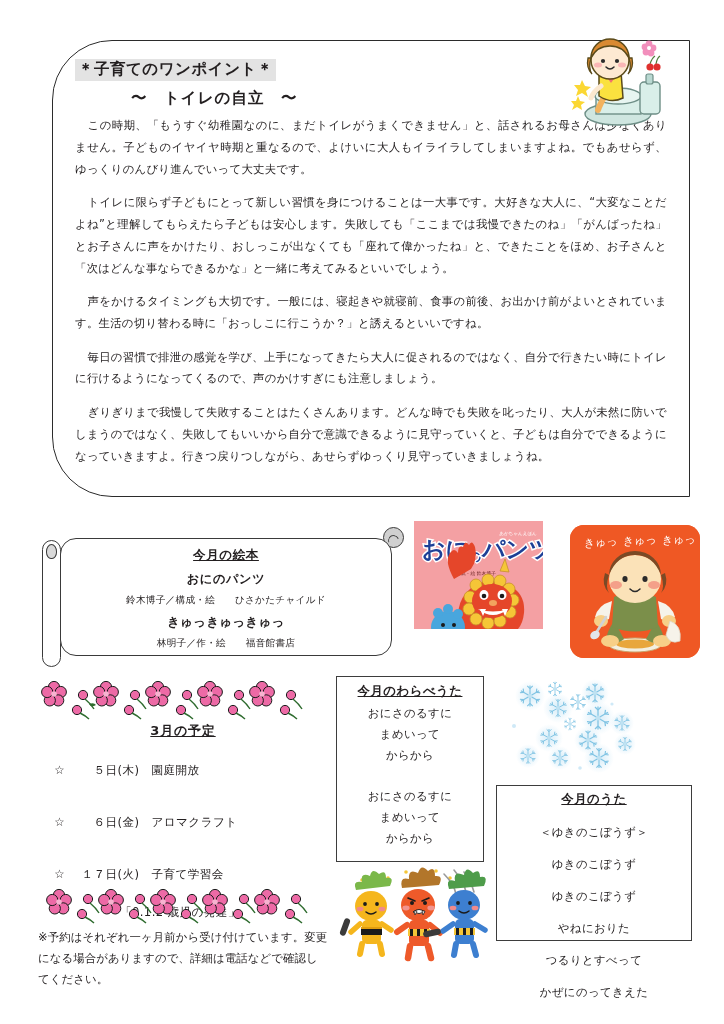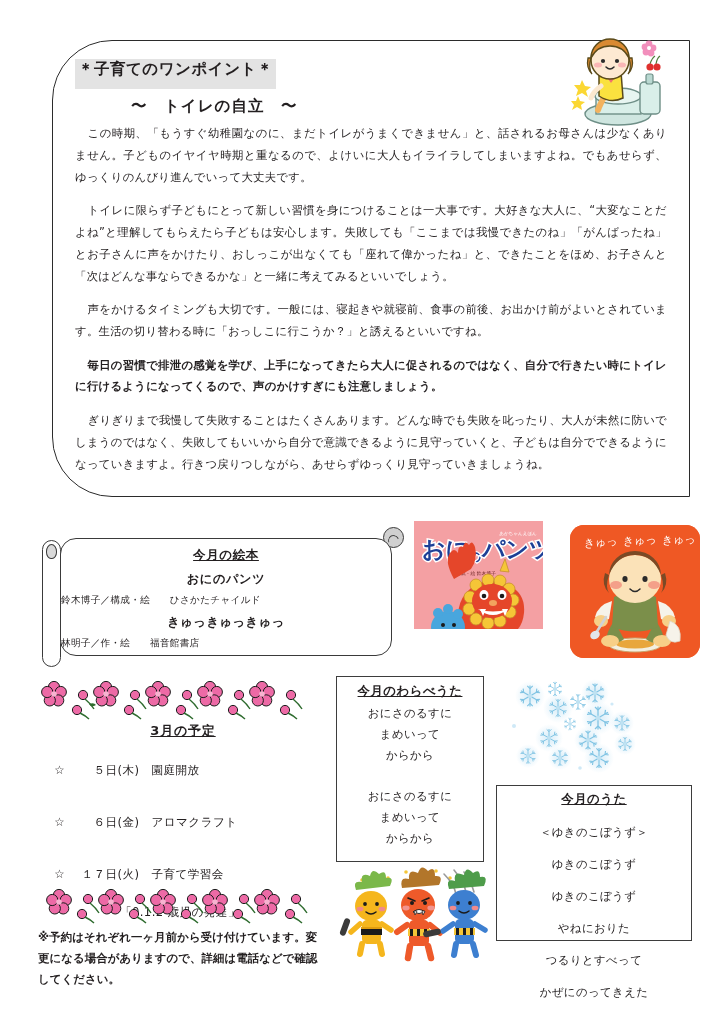--- a/index.html
+++ b/index.html
@@ -46,40 +46,40 @@
     top: 18px;
     width: 592px;
   }
 
   .headline {
     font-size: 15.5px;
     font-weight: bold;
     letter-spacing: 0.5px;
     background: #e3e3e3;
     display: inline-block;
-    padding: 1px 3px 10px 3px;
+    padding: 1px 3px 2px 3px;
     line-height: 1.25;
   }
   .subhead {
     font-size: 15.5px;
     font-weight: bold;
     letter-spacing: 1px;
     margin: 7px 0 0 56px;
   }
 
   .para {
     font-size: 11.4px;
     line-height: 1.92;
     letter-spacing: 0.25px;
     text-align: justify;
     margin-top: 6px;
   }
   .para.indent { text-indent: 1.1em; }
   .para.gap { margin-top: 9px; }
-  .para.tight { margin-top: 2px; font-weight: bold; }
+  .para.tight { margin-top: 2px; }
 
   
   #illus-toilet {
     position: absolute;
     left: 566px;
     top: 34px;
     width: 130px;
     height: 100px;
   }
 
@@ -157,21 +157,21 @@
     letter-spacing: 0.6px;
   }
   .ehon-book {
     text-align: center;
     font-size: 12.2px;
     font-weight: bold;
     margin-top: 7px;
     letter-spacing: 0.6px;
   }
   .ehon-author {
-    text-align: left;
+    text-align: center;
     font-size: 9.6px;
     margin-top: 6px;
     letter-spacing: 0.3px;
   }
 
   
   #cover-oni {
     position: absolute;
     left: 414px;
     top: 521px;
@@ -221,21 +221,20 @@
     font-size: 11.6px;
     margin-top: 9px;
     padding-left: 82px;
     letter-spacing: 0.4px;
   }
   .sched-note {
     font-size: 11.4px;
     line-height: 1.85;
     margin-top: 7px;
     letter-spacing: 0.1px;
-    font-weight: bold;
   }
   #flower-row-bottom {
     position: absolute;
     left: 46px;
     top: 894px;
     width: 280px;
     height: 30px;
   }
 
   

